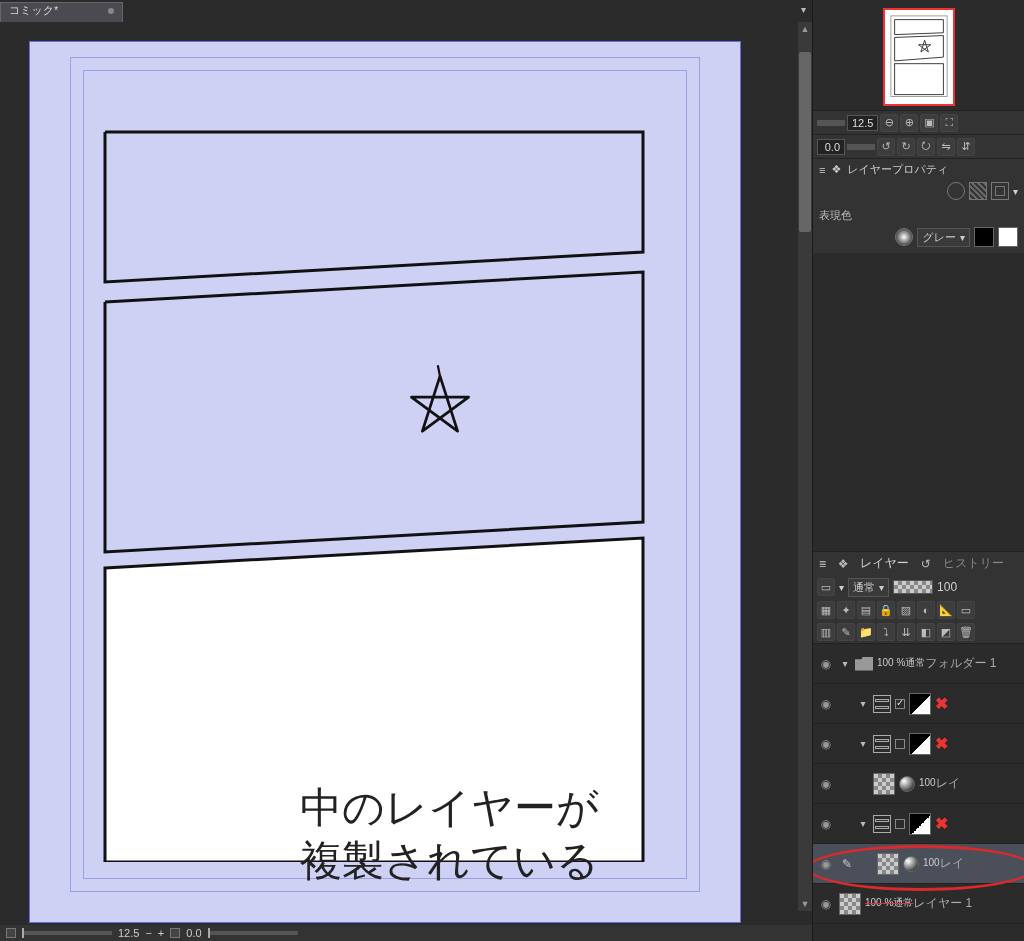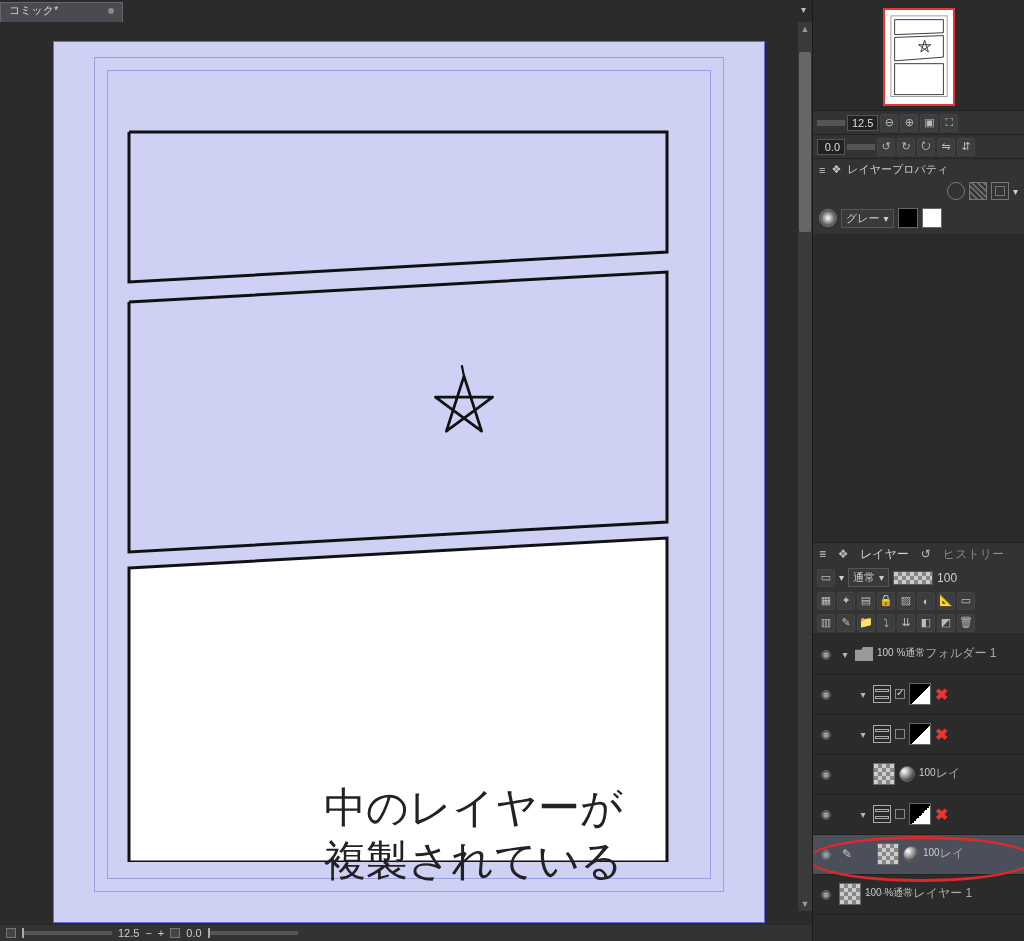--- a/index.html
+++ b/index.html
@@ -18,35 +18,35 @@
   .scroll-v .thumb { position:absolute; right:1px; left:1px; top:30px; height:180px; background:#666; border-radius:2px; }
   .scroll-v .arrU,.scroll-v .arrD{height:14px;display:flex;align-items:center;justify-content:center;color:#999;font-size:9px;}
   .scroll-v .arrU{position:absolute;top:0;left:0;right:0;}
   .scroll-v .arrD{position:absolute;bottom:0;left:0;right:0;}
   .statusbar { height:16px; background:#333; display:flex; align-items:center; gap:4px; padding-left:6px; font-size:11px; color:#ccc;}
   .statusbar .seg { display:flex; align-items:center; gap:6px; }
   .statusbar .sq{width:10px;height:10px;border:1px solid #777;background:#444;}
   .statusbar .slider{width:90px;height:4px;background:#555;position:relative;}
   .statusbar .slider::after{content:"";position:absolute;left:0;top:-3px;width:2px;height:10px;background:#aaa;}
   
-  .page { position:absolute; left:30px; top:20px; width:710px; height:880px; background:#ced0f4; box-shadow:0 0 0 1px #6a6ae0;margin-left:24px; }
+  .page { position:absolute; left:30px; top:20px; width:710px; height:880px; background:#ced0f4; box-shadow:0 0 0 1px #6a6ae0; }
   .pageinner { position:absolute; left:40px; top:15px; right:40px; bottom:30px; border:1px solid #9aa0e6; }
   .pagesafe { position:absolute; left:12px; top:12px; right:12px; bottom:12px; border:1px solid #9aa0e6; }
   .panels { position:absolute; left:65px; top:80px; }
   
   .nav { height:110px; display:flex; align-items:flex-end; justify-content:center; padding-bottom:4px; background:#2b2b2b; }
   .nav .thumb { width:72px; height:98px; border:2px solid #e33; background:#fff; position:relative; }
   .nav .thumb svg { position:absolute; inset:4px; }
   .rowbar { display:flex; align-items:center; height:24px; background:#333; padding:0 4px; gap:2px; border-top:1px solid #222; }
   .rowbar .num { background:#222; color:#ddd; font-size:11px; padding:1px 4px; min-width:28px; text-align:right; border:1px solid #555;}
   .iconbtn { width:20px;height:20px;border:1px solid #444;background:#3d3d3d;display:flex;align-items:center;justify-content:center;color:#bbb;font-size:12px;border-radius:2px;}
   .iconbtn.small{width:18px;height:18px;font-size:11px;}
   .sectionhdr { height:22px; display:flex; align-items:center; gap:6px; padding:0 6px; background:#333; font-size:11px; color:#ccc; border-top:1px solid #222;}
   .label { font-size:11px; color:#bbb; padding:2px 6px; }
-  .effectrow { display:flex; align-items:center; gap:4px; padding:2px 6px 6px 6px; }
+  .effectrow { display:flex; align-items:center; gap:4px; padding:2px 6px 6px 6px;justify-content:flex-end; }
   .effectrow .circ{width:18px;height:18px;border:1px solid #777;border-radius:50%;}
   .effectrow .hatch{width:18px;height:18px;border:1px solid #777;background:repeating-linear-gradient(45deg,#666 0 2px,#333 2px 4px);}
   .effectrow .stack{width:18px;height:18px;border:1px solid #777;position:relative;}
   .effectrow .stack::after{content:"";position:absolute;inset:3px;border:1px solid #777;}
   .dd { background:#3a3a3a;border:1px solid #555;font-size:11px;color:#ccc;padding:1px 4px;display:flex;align-items:center;gap:4px;}
   .swatch-black{width:20px;height:20px;background:#000;border:1px solid #666;}
   .swatch-white{width:20px;height:20px;background:#fff;border:1px solid #666;}
   .spacer { flex:1; background:#2b2b2b; }
   
   .layertabs{height:24px;display:flex;align-items:center;gap:8px;background:#333;padding:0 6px;border-top:1px solid #222;}
@@ -178,20 +178,21 @@
       <span>≡</span>
       <span>❖</span>
       <span>レイヤープロパティ</span>
     </div>
     <div class="effectrow" style="justify-content:flex-end;">
       <span class="circ"></span>
       <span class="hatch"></span>
       <span class="stack"></span>
       <span class="arrowtxt">▾</span>
     </div>
+    <div class="label">表現色</div>
     <div class="effectrow">
       <span class="circ" style="background:radial-gradient(circle,#fff,#000);border-radius:50%;"></span>
       <span class="dd">
           <span>グレー</span> 
           <span class="arrowtxt">▾</span>
         </span>
       <span class="swatch-black"></span>
       <span class="swatch-white"></span>
     </div>
 

